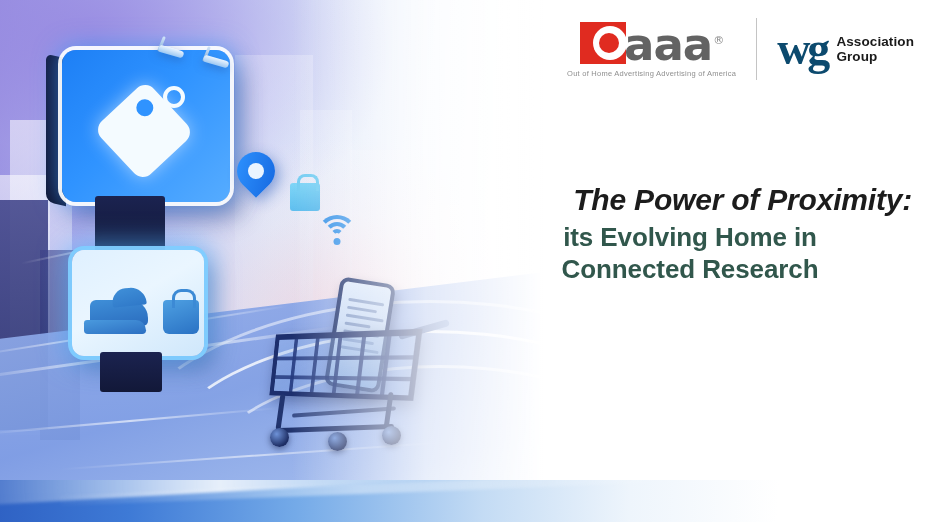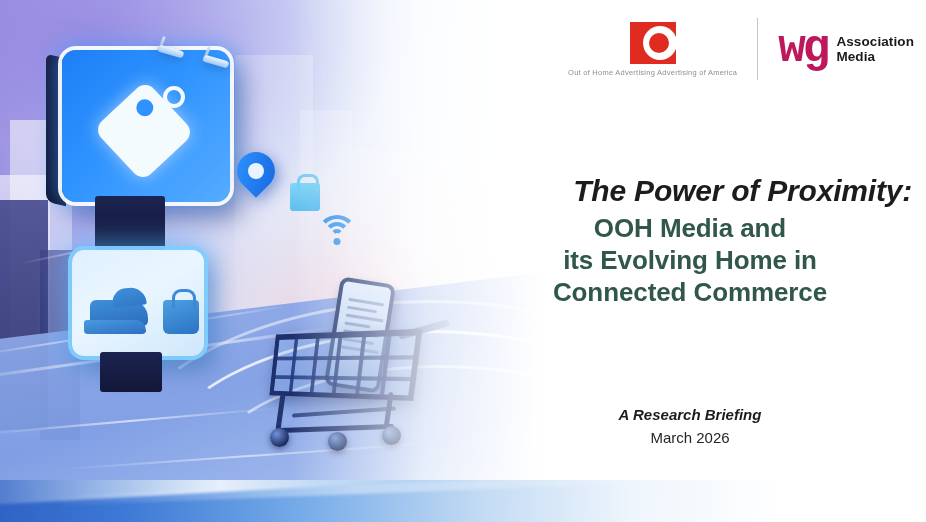--- a/index.html
+++ b/index.html
@@ -148,34 +148,34 @@
     letter-spacing: .25px;
     margin-top: 4px;
     white-space: nowrap;
   }
   .logo-divider {
     width: 1px; height: 62px;
     background: #c4c4c4;
   }
   .wg { display: flex; align-items: center; gap: 9px; padding-left: 20px; }
   .wg-mark {
-    font-family: Liberation Mono, monospace;
+    font-family: Liberation Serif, serif;
     font-size: 46px; font-weight: bold;
-    color: #be185d;
+    color: #0c4a6e;
     line-height: 44px;
     letter-spacing: -3px;
   }
   .wg-name {
     font-size: 13.5px; font-weight: bold; color: #1a1a1a;
     line-height: 15px; letter-spacing: .1px;
   }
 
   .title-block {
     position: absolute;
-    right: 14px; top: 172px;
+    right: 14px; top: 181px;
     width: 420px;
     text-align: right;
   }
   .title-main {
     font-size: 30px; font-weight: bold; font-style: italic;
     color: #1c1c1c;
     letter-spacing: -.2px;
     line-height: 38px;
   }
   .subtitle {
@@ -475,47 +475,43 @@
 
     <div class="art-fade-right"></div>
   </div>
 
   <div class="logos">
     <div class="oaaa">
       <div class="oaaa-row">
         <span class="oaaa-mark">
           <span class="oaaa-dot"></span>
         </span>
+        <span class="oaaa-word"><span>aaa</span><span class="oaaa-reg">®</span></span>
       </div>
       <div class="oaaa-tag">Out of Home Advertising Advertising of America</div>
     </div>
 
     <div class="logo-divider"></div>
 
     <div class="wg">
       <span class="wg-mark">wg</span>
       <span class="wg-name">
         <div>Association</div>
-        <div>Media</div>
+        <div>Group</div>
       </span>
     </div>
   </div>
 
   <div class="title-block">
     <div class="title-main">The Power of Proximity:</div>
     <div class="subtitle">
-      <div class="subtitle-line">OOH Media and</div>
       <div class="subtitle-line">its Evolving Home in</div>
-      <div class="subtitle-line">Connected Commerce</div>
+      <div class="subtitle-line">Connected Research</div>
     </div>
   </div>
 
-  <div class="footer-block">
-    <div class="briefing">A Research Briefing</div>
-    <div class="date">March 2026</div>
-  </div>
 
   <div class="bottom-band">
     <div class="band-streak"></div>
     <div class="band-streak two"></div>
   </div>
 
 </div>
 
 </body></html>

